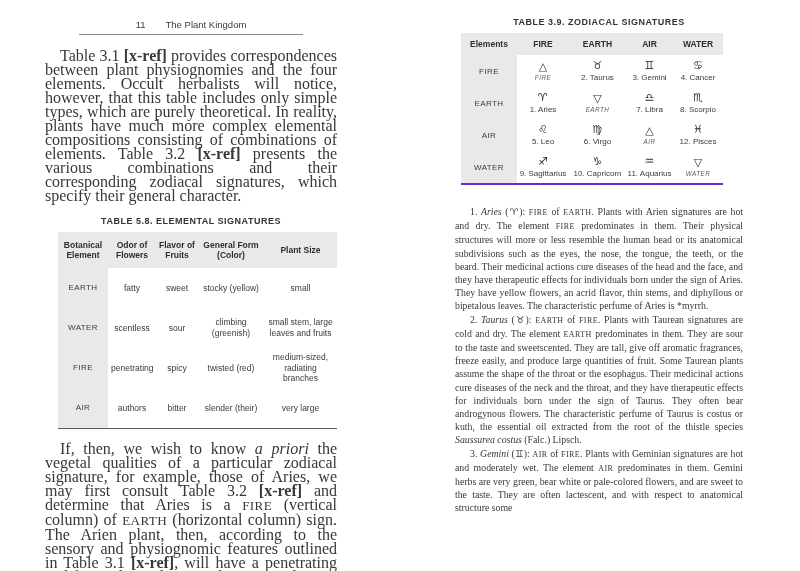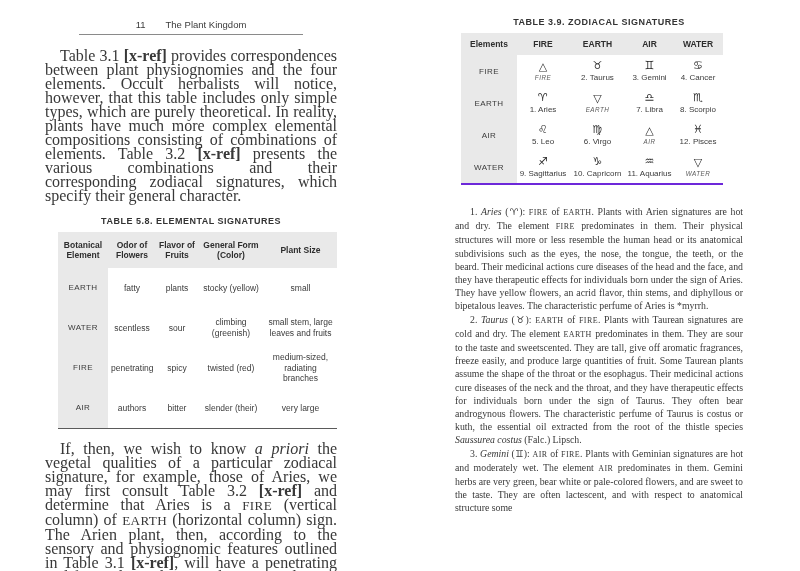--- a/index.html
+++ b/index.html
@@ -93,21 +93,21 @@
             <th>Odor of Flowers</th>
             <th>Flavor of Fruits</th>
             <th>General Form (Color)</th>
             <th>Plant Size</th>
           </tr>
         </thead>
         <tbody>
           <tr>
             <td class="el-cell">EARTH</td>
             <td>fatty</td>
-            <td>plants</td>
+            <td>sweet</td>
             <td>stocky (yellow)</td>
             <td>small</td>
           </tr>
           <tr>
             <td class="el-cell">WATER</td>
             <td>scentless</td>
             <td>sour</td>
             <td>climbing (greenish)</td>
             <td>small stem, large leaves and fruits</td>
           </tr>

